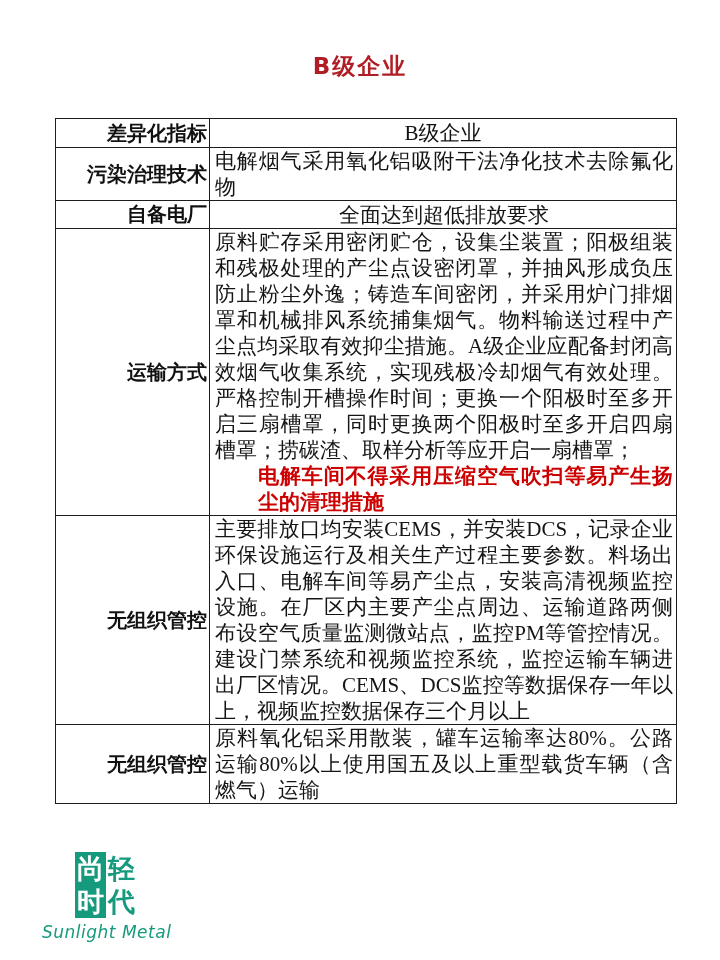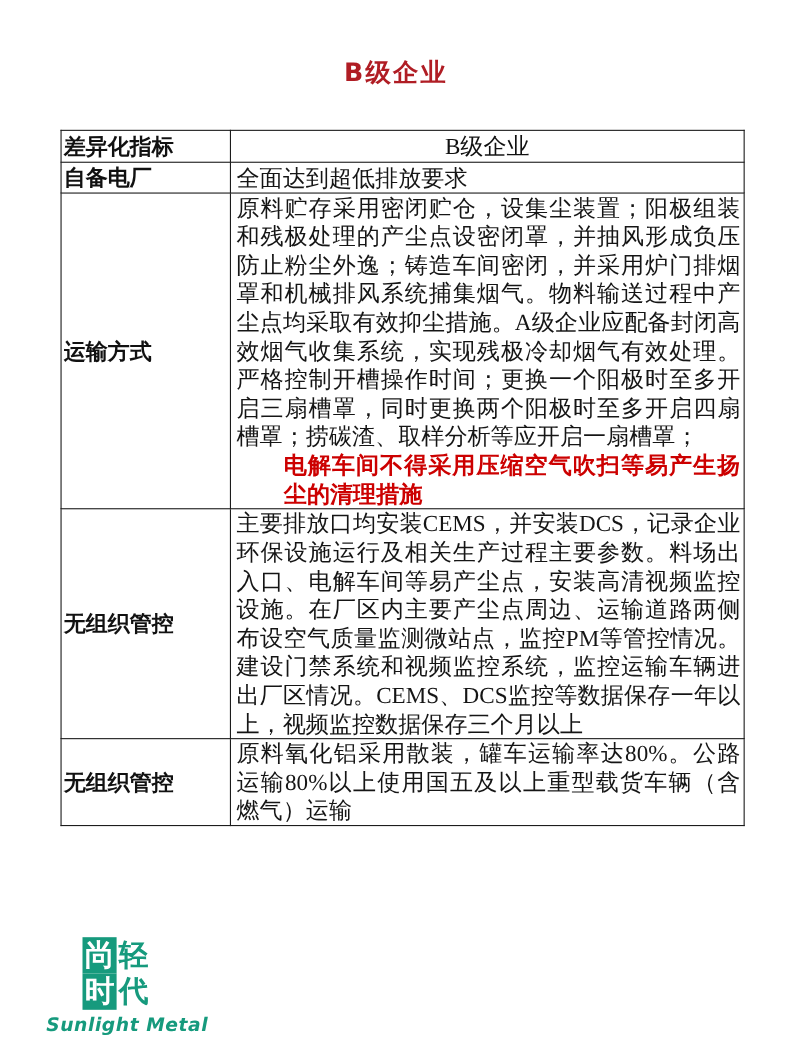--- a/index.html
+++ b/index.html
@@ -30,33 +30,33 @@
   table.perf {
     position:absolute; left:55px; top:118px;
     width:622px; border-collapse:collapse; table-layout:fixed;
   }
   table.perf td {
     border:1px solid #1c1c1c;
     overflow:hidden;
   }
   td.label {
     width:149px;
-    text-align:left; vertical-align:middle;
+    text-align:right; vertical-align:middle;
     font-family:"DejaVu Sans","Liberation Sans",sans-serif;
     font-weight:bold; font-size:20px; color:#111;
     padding:0 2px;
   }
   td.value {
     font-size:21px; line-height:26px;
     padding:0 3px 0 5px;
     vertical-align:middle;
     text-align:justify; text-justify:inter-ideograph;
     color:#151515;
   }
-  td.value.center { text-align:left; }
+  td.value.center { text-align:center; }
   .hdr-value {
     font-size:21px; text-align:center; vertical-align:middle;
     padding:0 4px; color:#111;
   }
   .red-em {
     color:var(--emphasis-red,#cc0000);
     font-weight:bold;
     margin-left:43px;
   }
   tr.h28 { height:28px; }
@@ -77,40 +77,44 @@
   }
   .logo-cell {
     font-family:"DejaVu Sans","Liberation Sans",sans-serif;
     font-weight:bold; font-size:27px; line-height:33px;
     text-align:center;
   }
   .logo-cell.filled { background:var(--brand-green,#169a7d); color:#ffffff; }
   .logo-cell.outline { color:var(--brand-green,#169a7d); }
   .logo-text {
     font-family:"DejaVu Sans","Liberation Sans",sans-serif;
-    font-weight:bold; font-style:italic;
+    font-weight:normal; font-style:italic;
     color:var(--brand-green,#169a7d);
     font-size:17px; margin-top:4px; text-align:left;
     letter-spacing:0.5px; white-space:nowrap;
   }
 </style>
 </head>
 <body>
 
 <div class="title-wrap">
   <div class="doc-subtitle">B级企业</div>
 </div>
 
 <table class="perf">
   <tbody>
       <tr class="h28">
     <td class="label">差异化指标</td>
     <td class="hdr-value">B级企业</td>
   </tr>
 
+  <tr class="h48">
+    <td class="label">污染治理技术</td>
+    <td class="value">电解烟气采用氧化铝吸附干法净化技术去除氟化物</td>
+  </tr>
 
   <tr class="h29">
     <td class="label">自备电厂</td>
     <td class="value center">全面达到超低排放要求</td>
   </tr>
 
   <tr class="h286">
     <td class="label">运输方式</td>
     <td class="value">
       <span>原料贮存采用密闭贮仓，设集尘装置；阳极组装和残极处理的产尘点设密闭罩，并抽风形成负压防止粉尘外逸；铸造车间密闭，并采用炉门排烟罩和机械排风系统捕集烟气。物料输送过程中产尘点均采取有效抑尘措施。A级企业应配备封闭高效烟气收集系统，实现残极冷却烟气有效处理。严格控制开槽操作时间；更换一个阳极时至多开启三扇槽罩，同时更换两个阳极时至多开启四扇槽罩；捞碳渣、取样分析等应开启一扇槽罩；</span>

